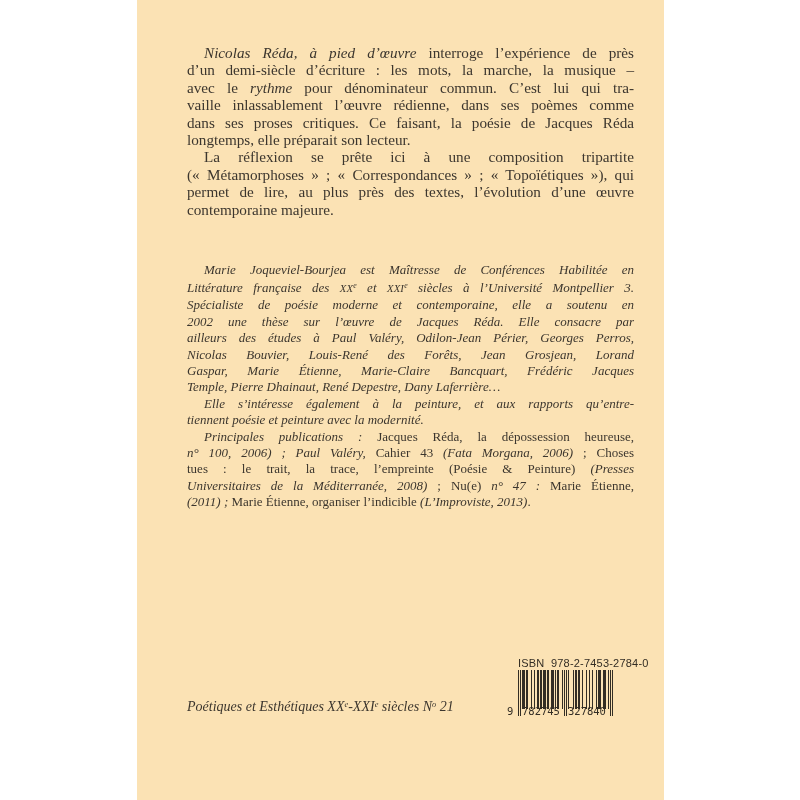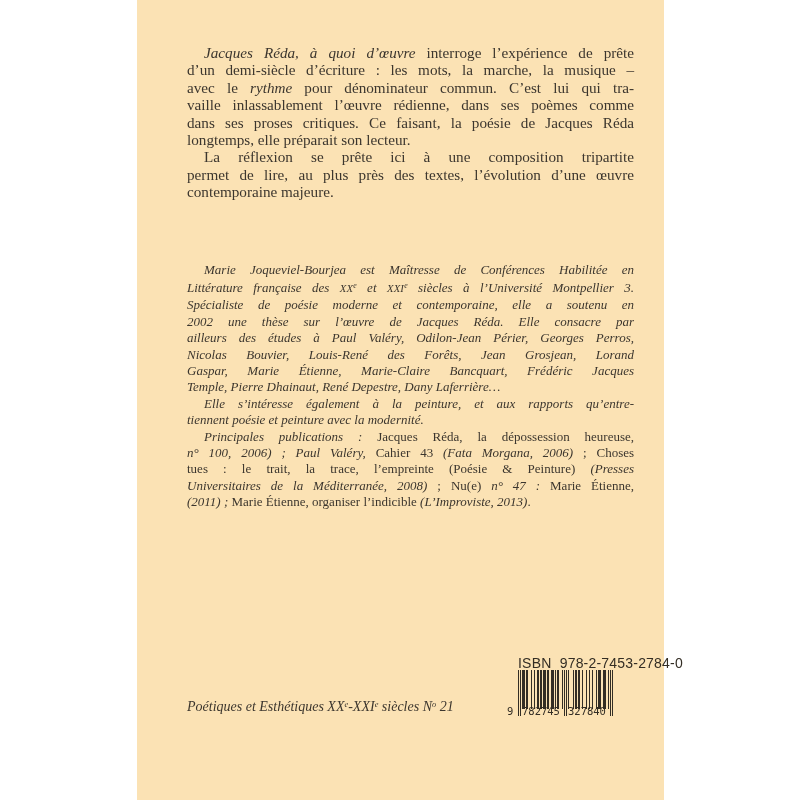--- a/index.html
+++ b/index.html
@@ -45,21 +45,21 @@
   }
   .barcode {
     position: absolute;
     left: 381px;
     top: 659px;
     width: 95px;
     height: 60px;
   }
   .isbn-label {
     font-family: "Liberation Sans", sans-serif;
-    font-size: 14px;
+    font-size: 11px;
     line-height: 9px;
     letter-spacing: 0.2px;
     white-space: pre;
     color: #332d24;
     margin-bottom: 2px;
   }
   .bars-svg { display: block; }
   .bc-digits {
     position: absolute;
     top: 47px;
@@ -77,29 +77,30 @@
   .bc-group2 { left: 50px; }
 </style>
 </head>
 <body>
 
 <div class="stage">
   <div class="cover">
 
     <div class="tblock" id="intro-block">
       <div class="para">
-          <div class="tline just ind"><span class="it">Jacques Réda, à quoi d’œuvre</span><span> interroge l’expérience de prête</span></div>
+          <div class="tline just ind"><span class="it">Nicolas Réda, à pied d’œuvre</span><span> interroge l’expérience de près</span></div>
           <div class="tline just">d’un demi-siècle d’écriture : les mots, la marche, la musique –</div>
           <div class="tline just"><span>avec le </span><span class="it">rythme</span><span> pour dénominateur commun. C’est lui qui tra-</span></div>
           <div class="tline just">vaille inlassablement l’œuvre rédienne, dans ses poèmes comme</div>
           <div class="tline just">dans ses proses critiques. Ce faisant, la poésie de Jacques Réda</div>
           <div class="tline">longtemps, elle préparait son lecteur.</div>
         </div>
       <div class="para">
           <div class="tline just ind">La réflexion se prête ici à une composition tripartite</div>
+          <div class="tline just">(« Métamorphoses » ; « Correspondances » ; « Topoïétiques »), qui</div>
           <div class="tline just">permet de lire, au plus près des textes, l’évolution d’une œuvre</div>
           <div class="tline">contemporaine majeure.</div>
         </div>
     </div>
 
     <div class="tblock" id="mid-block">
       <div class="para it">
           <div class="tline just ind">Marie Joqueviel-Bourjea est Maîtresse de Conférences Habilitée en</div>
           <div class="tline just"><span>Littérature française des </span><span class="sc">XX</span><span class="sup">e</span><span> et </span><span class="sc">XXI</span><span class="sup">e</span><span> siècles à l’Université Montpellier 3.</span></div>
           <div class="tline just">Spécialiste de poésie moderne et contemporaine, elle a soutenu en</div>

